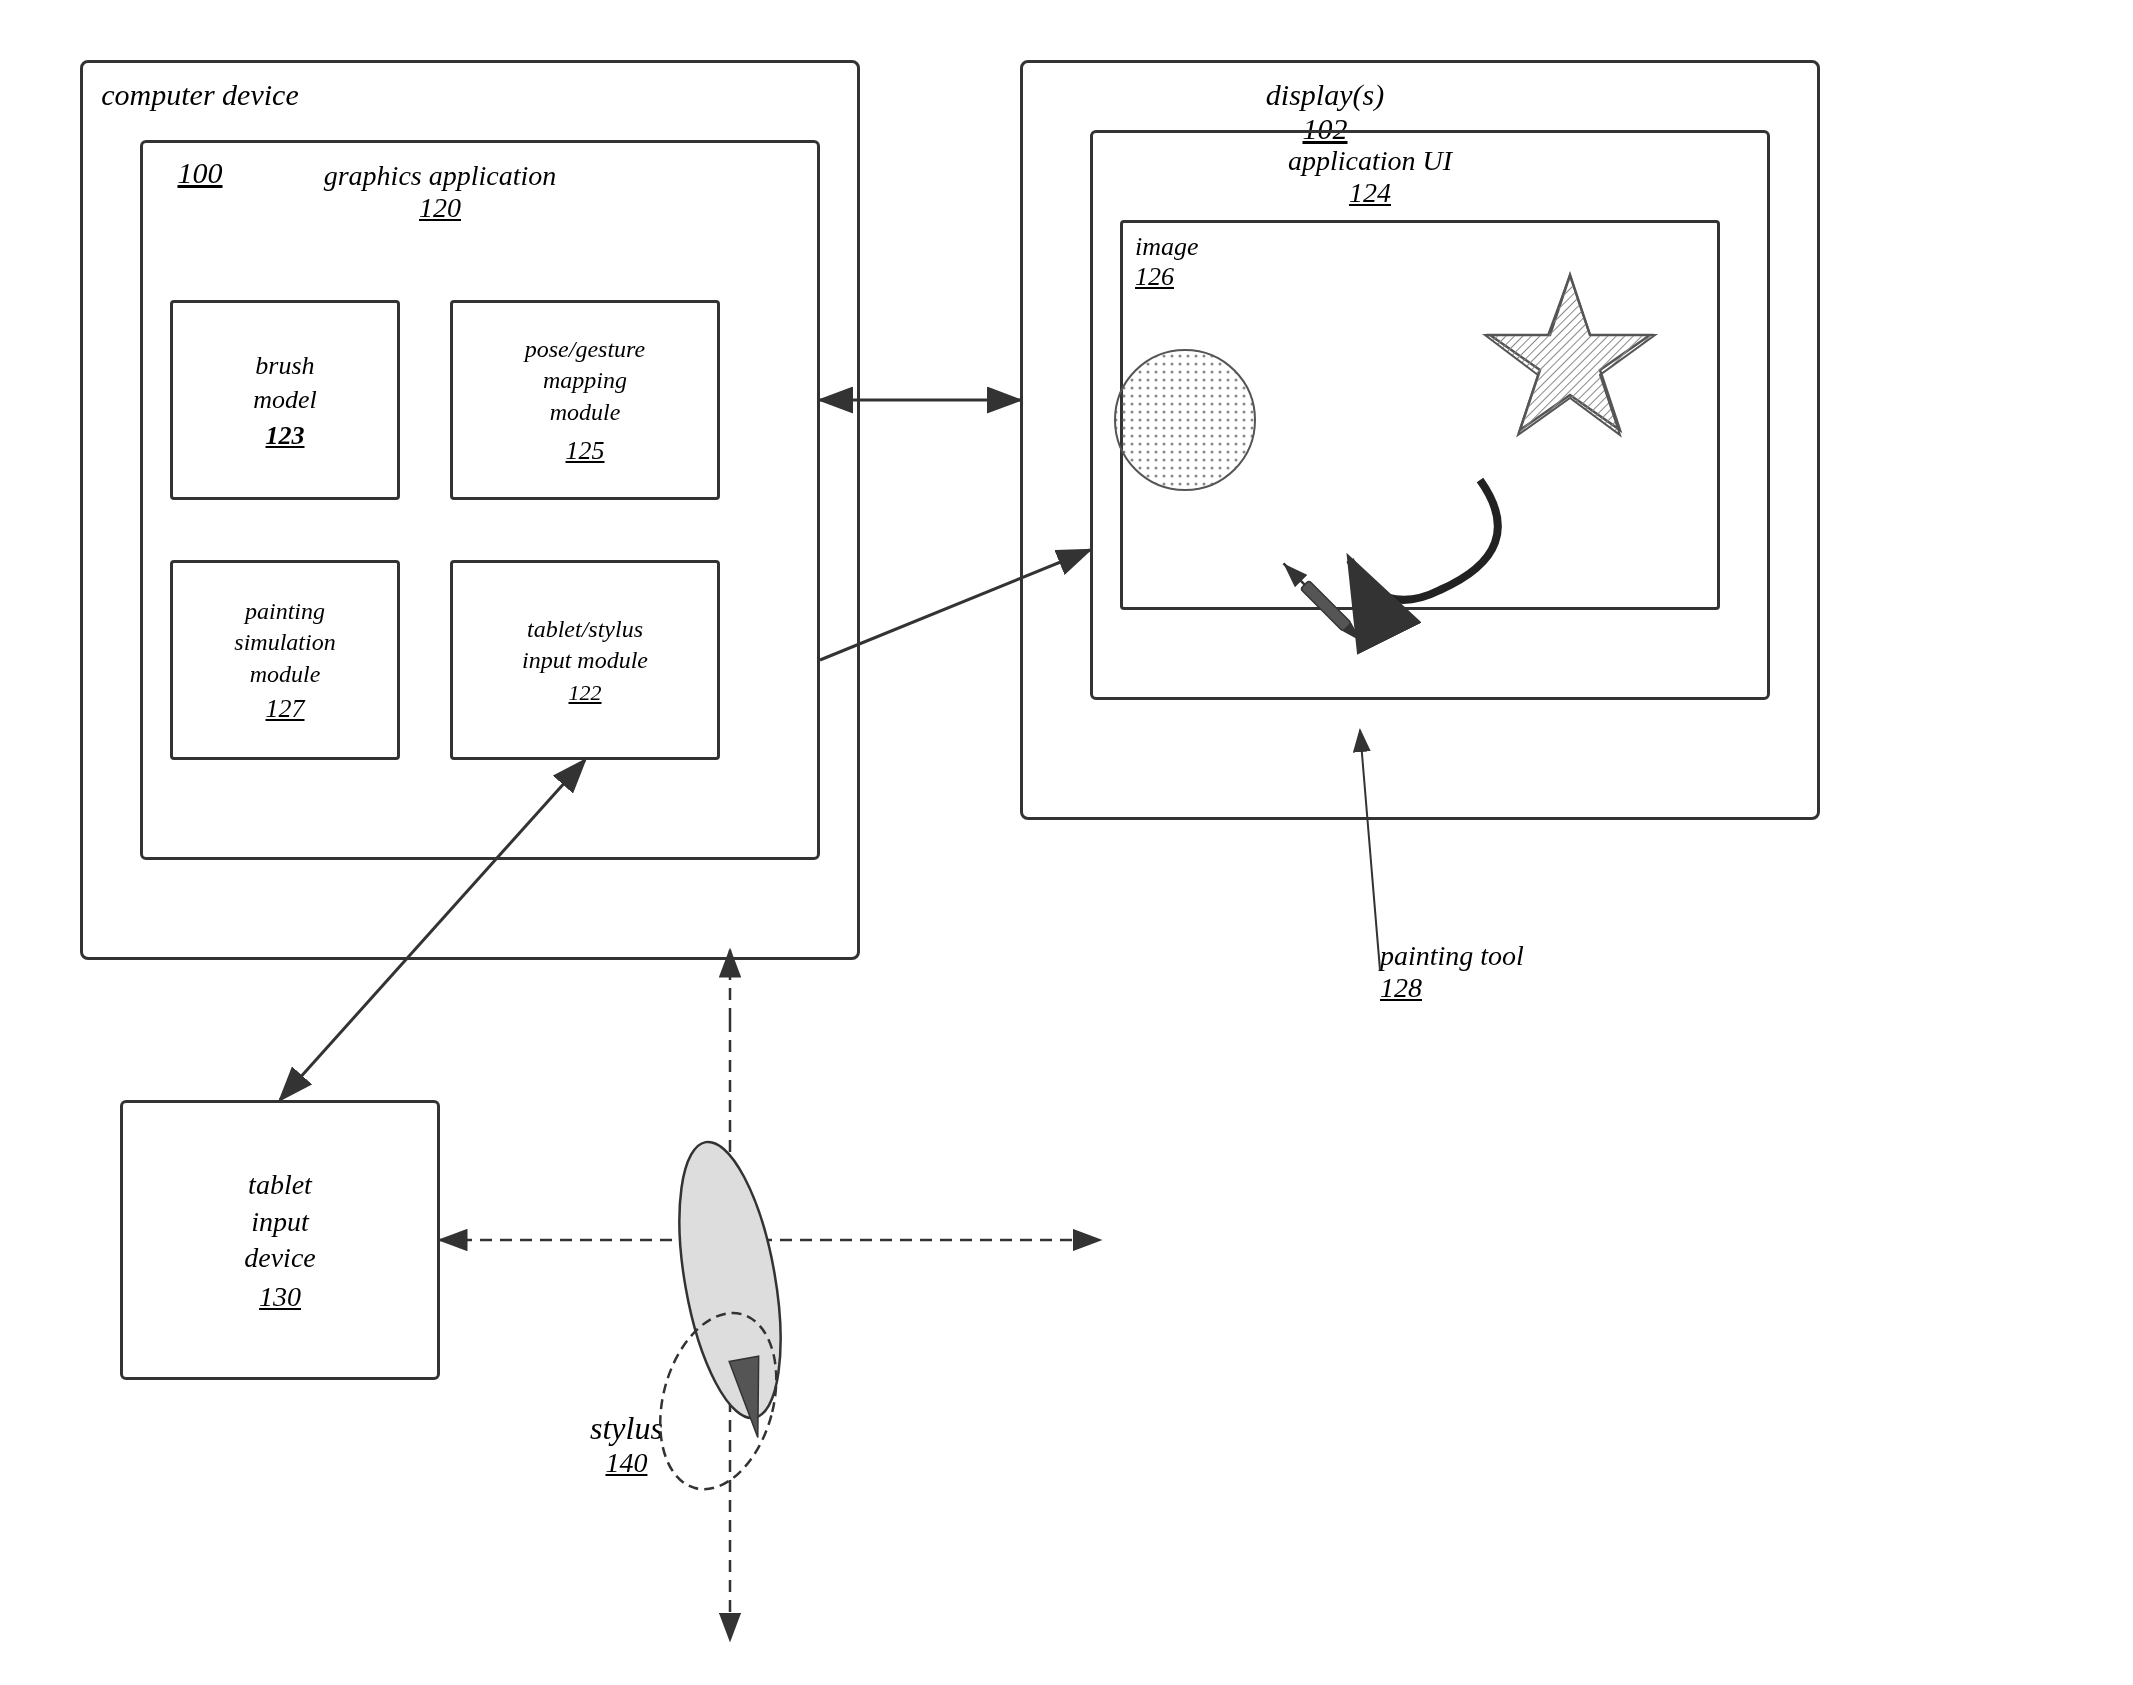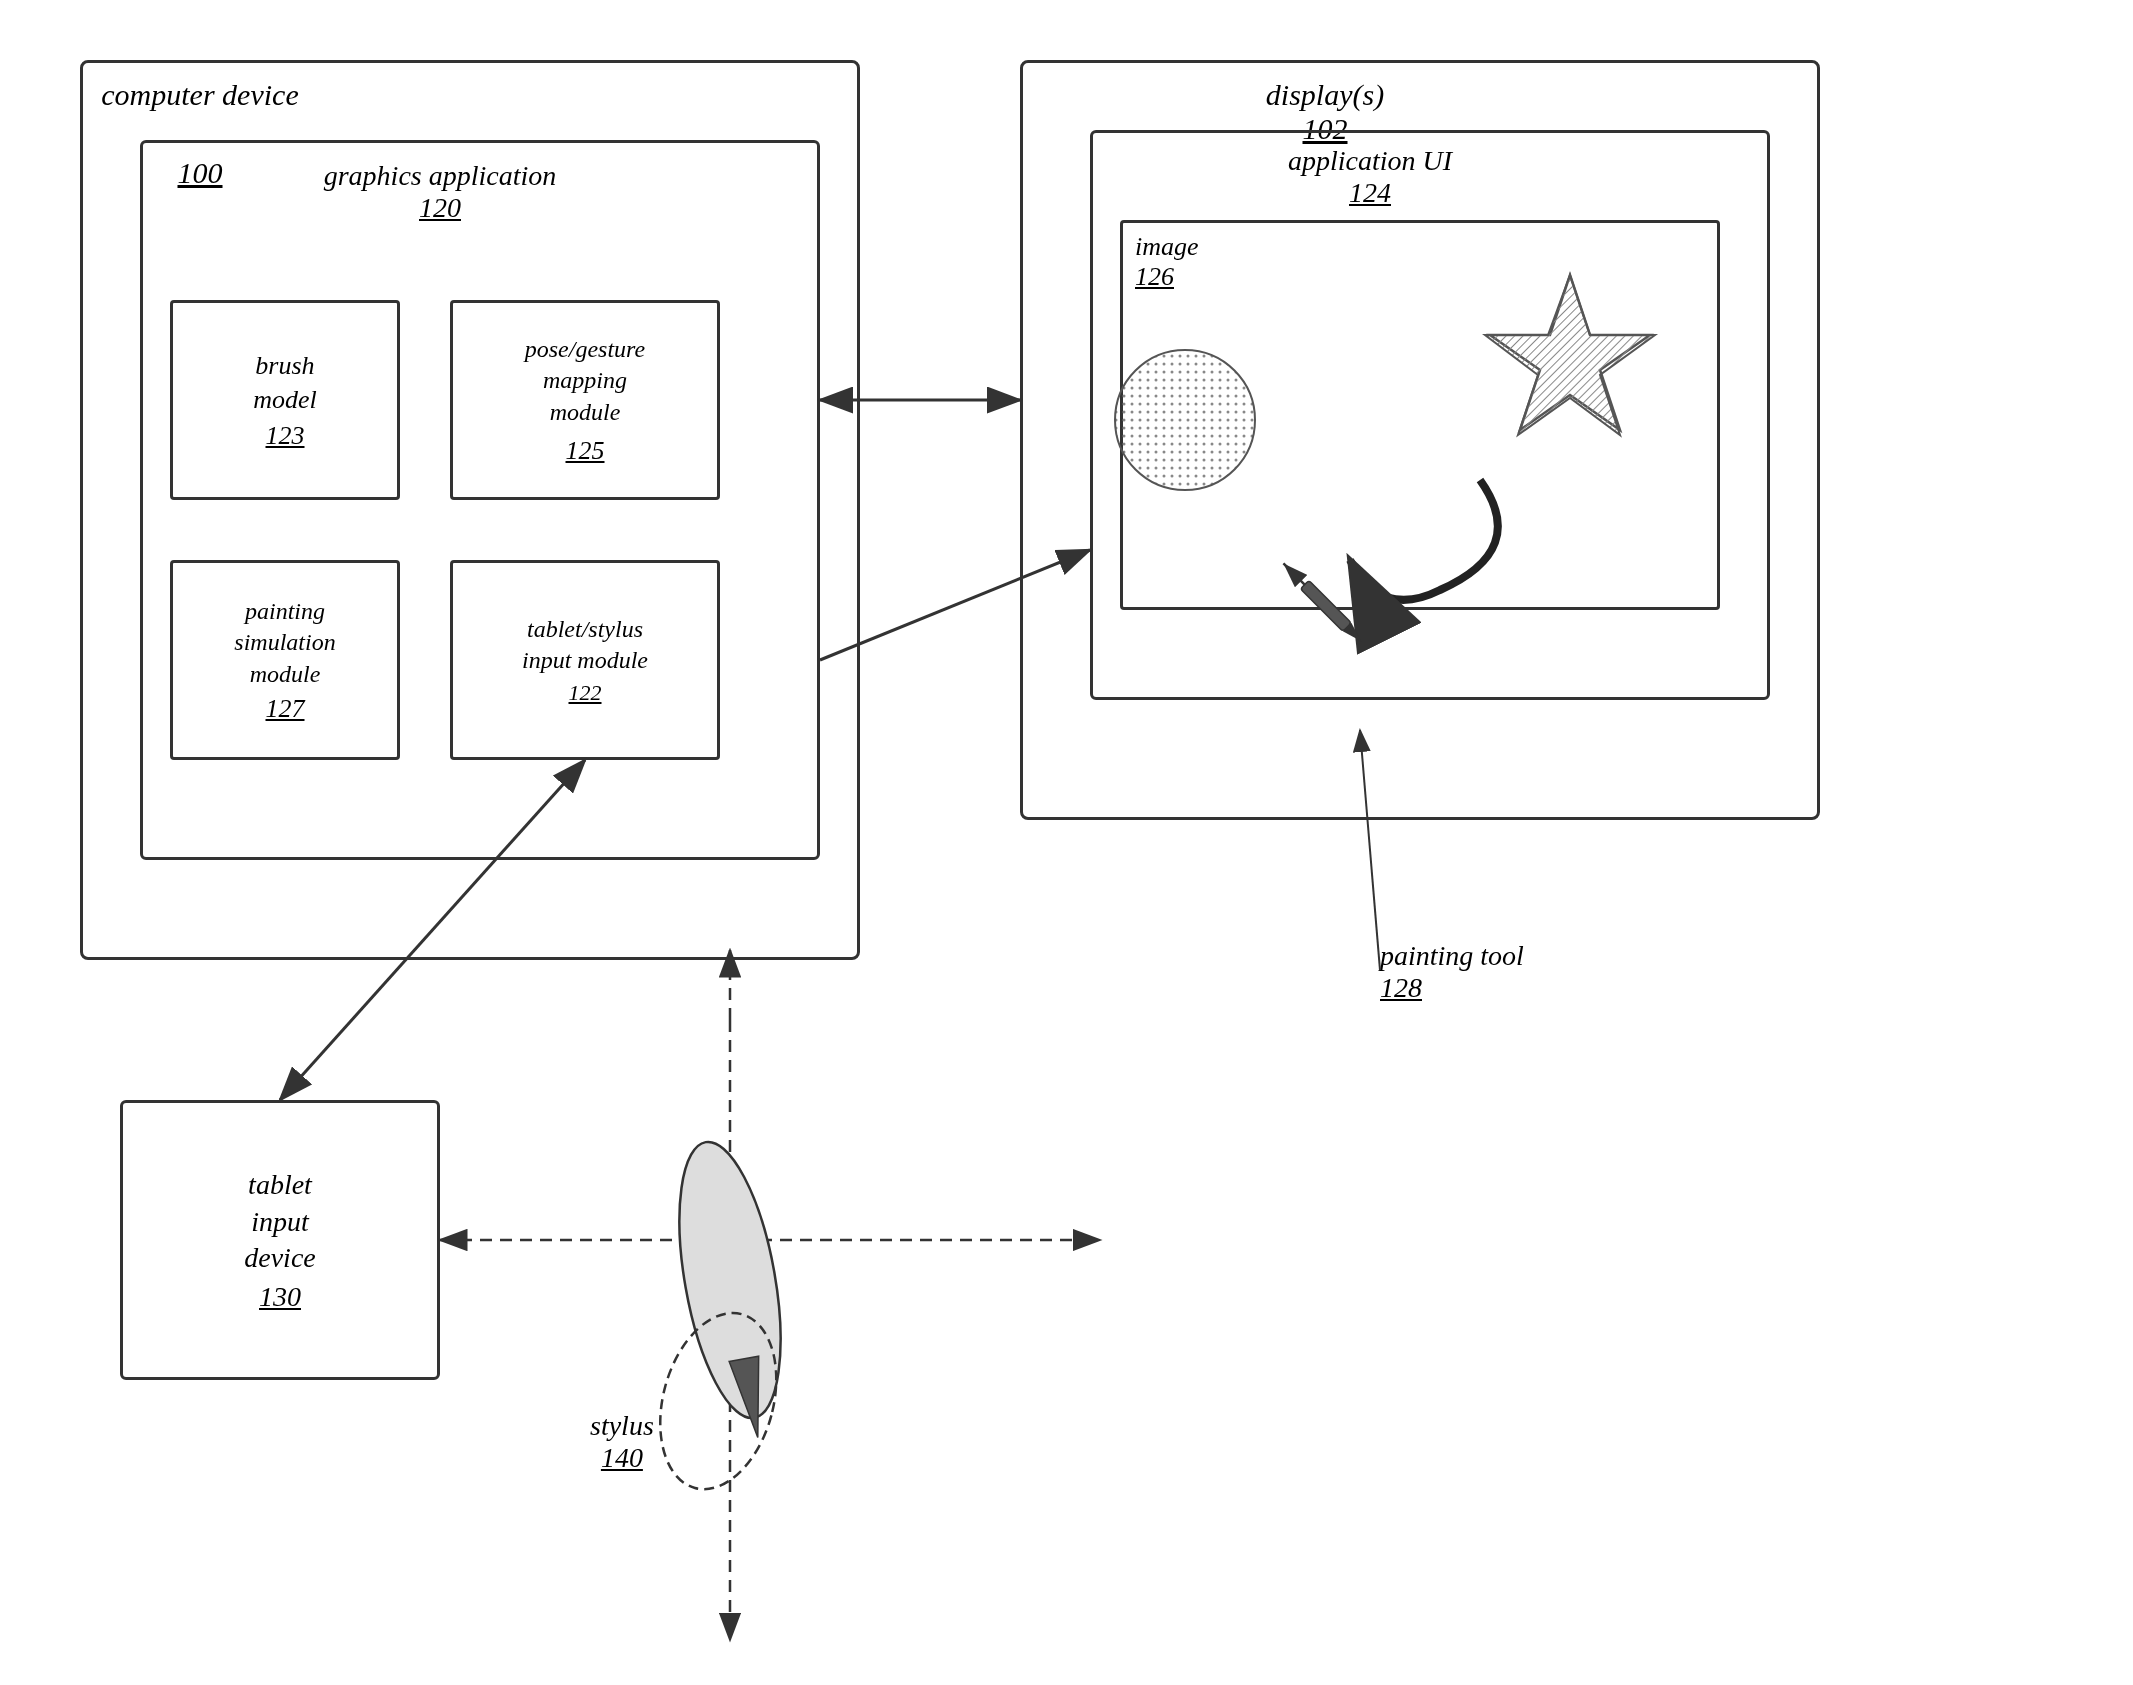--- a/index.html
+++ b/index.html
@@ -213,21 +213,21 @@
   </div>
 
   <div class="graphics-app-box"></div>
   <div style="position:absolute;top:160px;left:240px;width:400px;text-align:center;">
     <span style="font-style:italic;font-size:28px;display:block;">graphics application</span>
     <span style="font-style:italic;font-size:28px;text-decoration:underline;display:block;">120</span>
   </div>
 
   <div class="module-box brush-model-box" style="position:absolute;top:300px;left:170px;width:230px;height:200px;border:3px solid #333;border-radius:4px;text-align:center;display:flex;flex-direction:column;align-items:center;justify-content:center;">
     <span class="mod-label" style="font-style:italic;font-size:26px;line-height:1.3;">brush<br>model</span>
-    <span class="mod-num" style="font-style:italic;font-size:26px;text-decoration:underline;margin-top:4px;">123</span>
+    <span class="mod-num" style="font-style:italic;font-size:26px;text-decoration:underline;margin-top:4px;font-weight:bold;">123</span>
   </div>
 
   <div class="module-box pose-gesture-box" style="position:absolute;top:300px;left:450px;width:270px;height:200px;border:3px solid #333;border-radius:4px;text-align:center;display:flex;flex-direction:column;align-items:center;justify-content:center;">
     <span class="mod-label" style="font-style:italic;font-size:24px;line-height:1.3;">pose/gesture<br>mapping<br>module</span>
     <span class="mod-num" style="font-style:italic;font-size:26px;text-decoration:underline;margin-top:8px;">125</span>
   </div>
 
   <div class="module-box painting-sim-box" style="position:absolute;top:560px;left:170px;width:230px;height:200px;border:3px solid #333;border-radius:4px;text-align:center;display:flex;flex-direction:column;align-items:center;justify-content:center;">
     <span class="mod-label" style="font-style:italic;font-size:24px;line-height:1.3;">painting<br>simulation<br>module</span>
     <span class="mod-num" style="font-style:italic;font-size:26px;text-decoration:underline;margin-top:4px;">127</span>
@@ -260,21 +260,21 @@
     <span class="mod-label" style="font-style:italic;font-size:28px;line-height:1.3;">tablet<br>input<br>device</span>
     <span class="mod-num" style="font-style:italic;font-size:28px;text-decoration:underline;margin-top:4px;">130</span>
   </div>
 
   <div class="painting-tool-label">
     <span style="font-style:italic;font-size:28px;display:block;">painting tool</span>
     <span style="font-style:italic;font-size:28px;text-decoration:underline;display:block;">128</span>
   </div>
 
   <div class="stylus-label">
-    <span style="font-style:italic;font-size:28px;display:block;">stylus</span>
+    <span style="font-style:italic;font-size:32px;display:block;">stylus</span>
     <span style="font-style:italic;font-size:28px;text-decoration:underline;display:block;">140</span>
   </div>
 
   <svg class="svg-overlay" viewBox="0 0 2133 1685" xmlns="http://www.w3.org/2000/svg">
     <defs>
       <marker id="arrowhead" markerWidth="10" markerHeight="7" refX="10" refY="3.5" orient="auto">
         <polygon points="0 0, 10 3.5, 0 7" fill="#333"></polygon>
       </marker>
       <marker id="arrowhead-start" markerWidth="10" markerHeight="7" refX="0" refY="3.5" orient="auto">
         <polygon points="10 0, 0 3.5, 10 7" fill="#333"></polygon>

